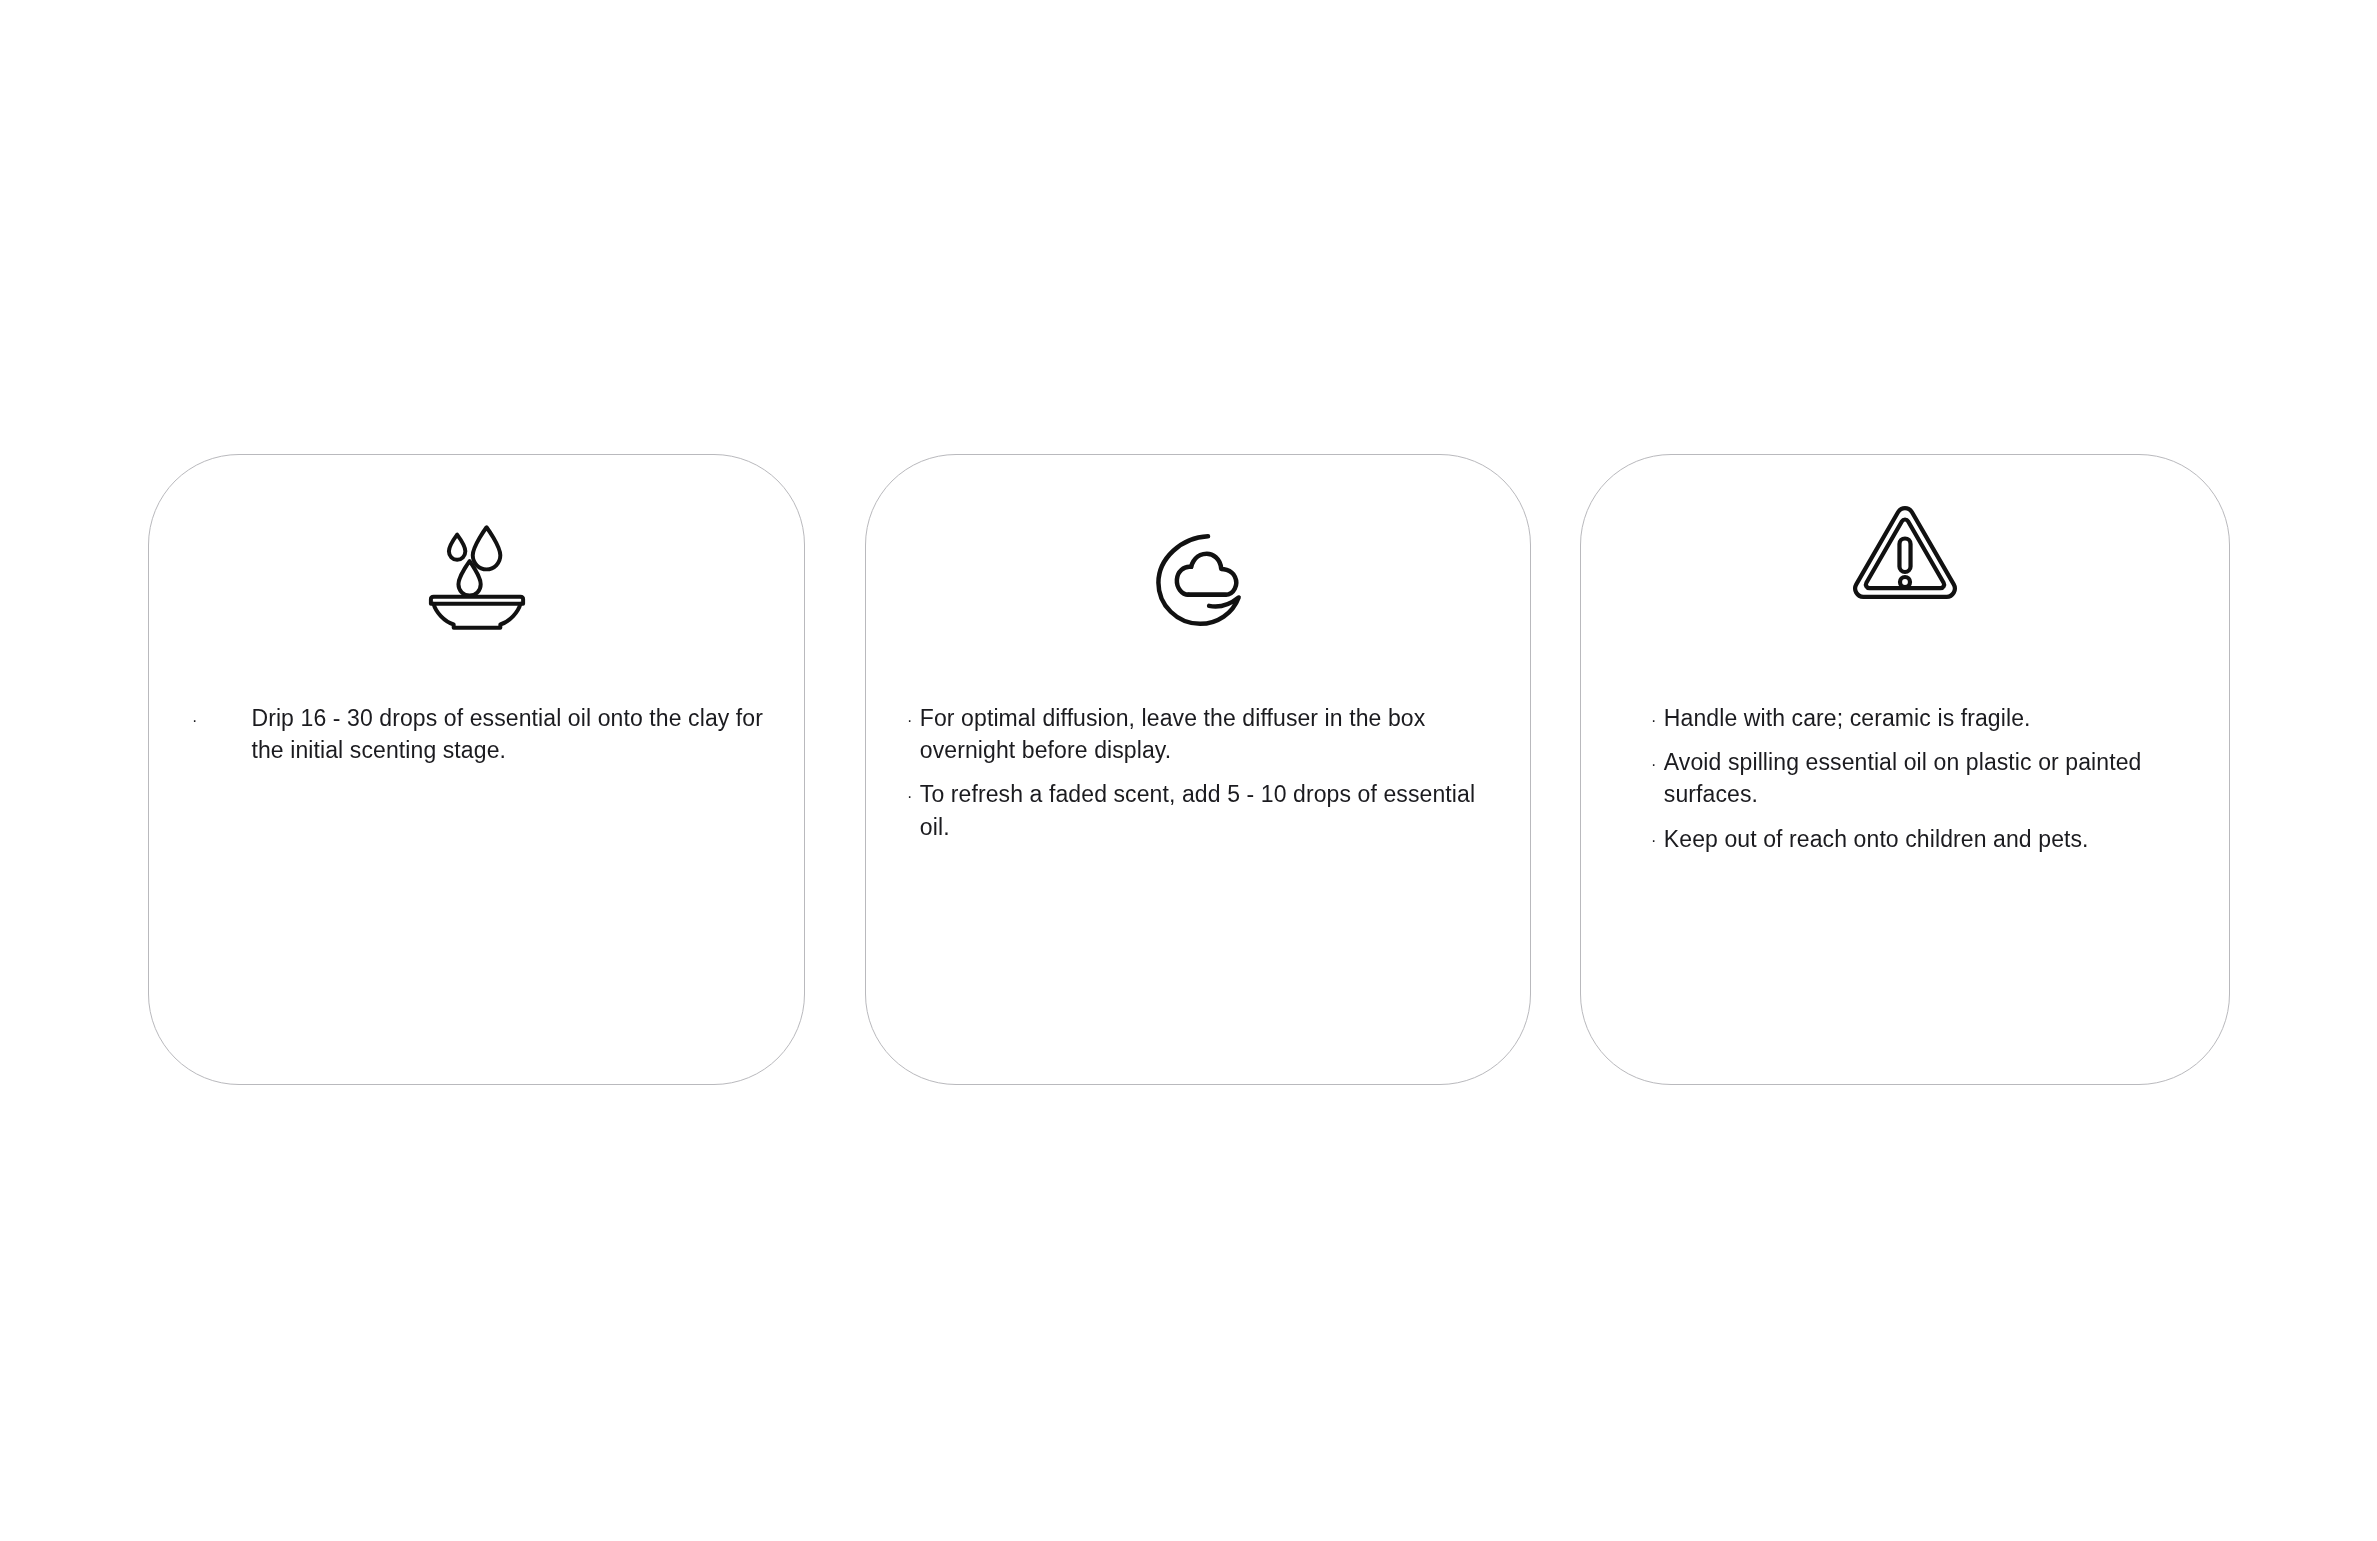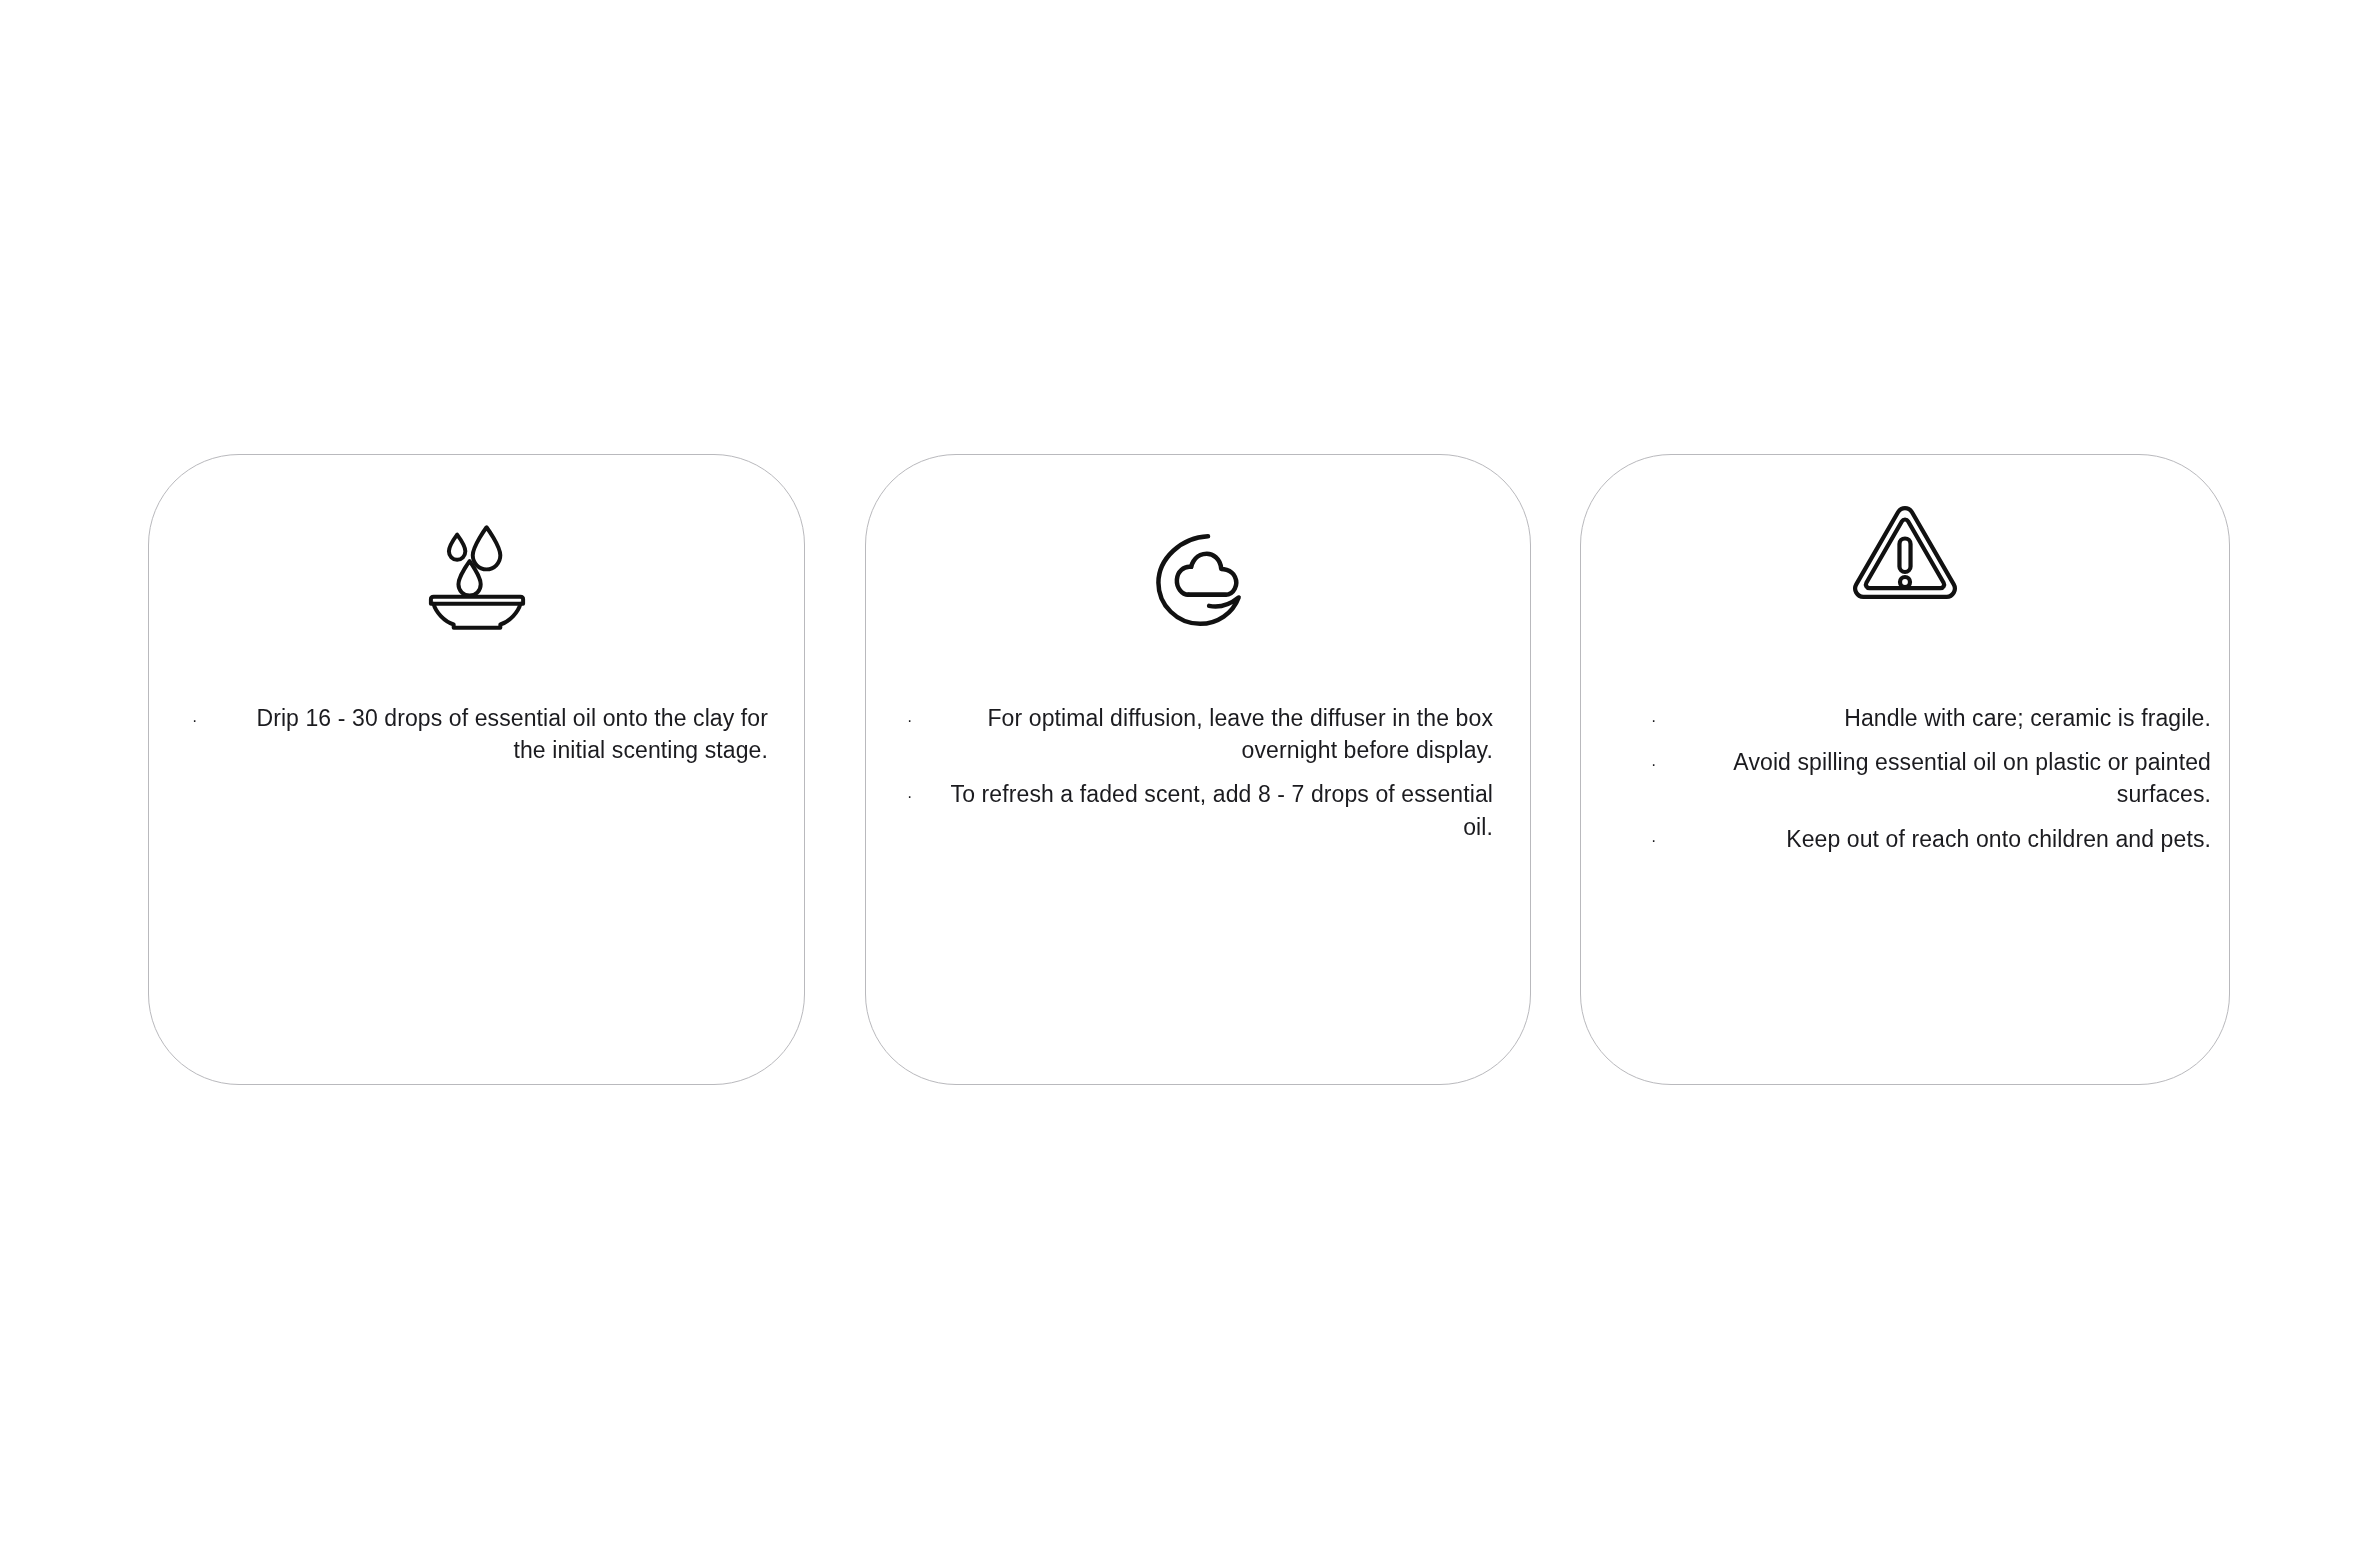--- a/index.html
+++ b/index.html
@@ -75,21 +75,21 @@
   }
   .bullet-row + .bullet-row { margin-top: 12px; }
 
   .bullet-dot {
     flex: 0 0 auto;
     color: #1b1b1f;
     font-size: 16px;
     line-height: 1.0;
     padding-top: 10.6px;
   }
-  .bullet-text { flex: 1 1 auto; text-align: right; }
+  .bullet-text { flex: 1 1 auto; }
 
   
   #card-1 .bullet-dot  { margin-right: 54px; }
   #card-2 .bullet-dot  { margin-right: 7.4px; }
   #card-3 .bullet-dot  { margin-right: 7.4px; }
 </style>
 </head>
 <body>
 
 <div class="stage">
@@ -132,21 +132,21 @@
       </svg>
     </div>
 
     <ul class="bullets">
       <li class="bullet-row">
         <span class="bullet-dot">·</span>
         <span class="bullet-text">For optimal diffusion, leave the diffuser in the box overnight before display.</span>
       </li>
       <li class="bullet-row">
         <span class="bullet-dot">·</span>
-        <span class="bullet-text">To refresh a faded scent, add 8 - 7 drops of essential oil.</span>
+        <span class="bullet-text">To refresh a faded scent, add 5 - 10 drops of essential oil.</span>
       </li>
     </ul>
   </section>
 
   <section class="card" id="card-3">
     <div class="icon-wrap">
       <svg width="106" height="96" viewBox="0 0 200 182" fill="none" stroke="#111111" stroke-width="8" stroke-linecap="round" stroke-linejoin="round">
 
         <path d="M100 6 C94.5 6 89.5 9 86.7 13.8 L7.6 150.5 C4.8 155.4 4.8 161.3 7.6 166.1 C10.4 171 15.5 174 21 174 L179 174 C184.5 174 189.6 171 192.4 166.1 C195.2 161.3 195.2 155.4 192.4 150.5 L113.3 13.8 C110.5 9 105.5 6 100 6 Z"></path>
 

